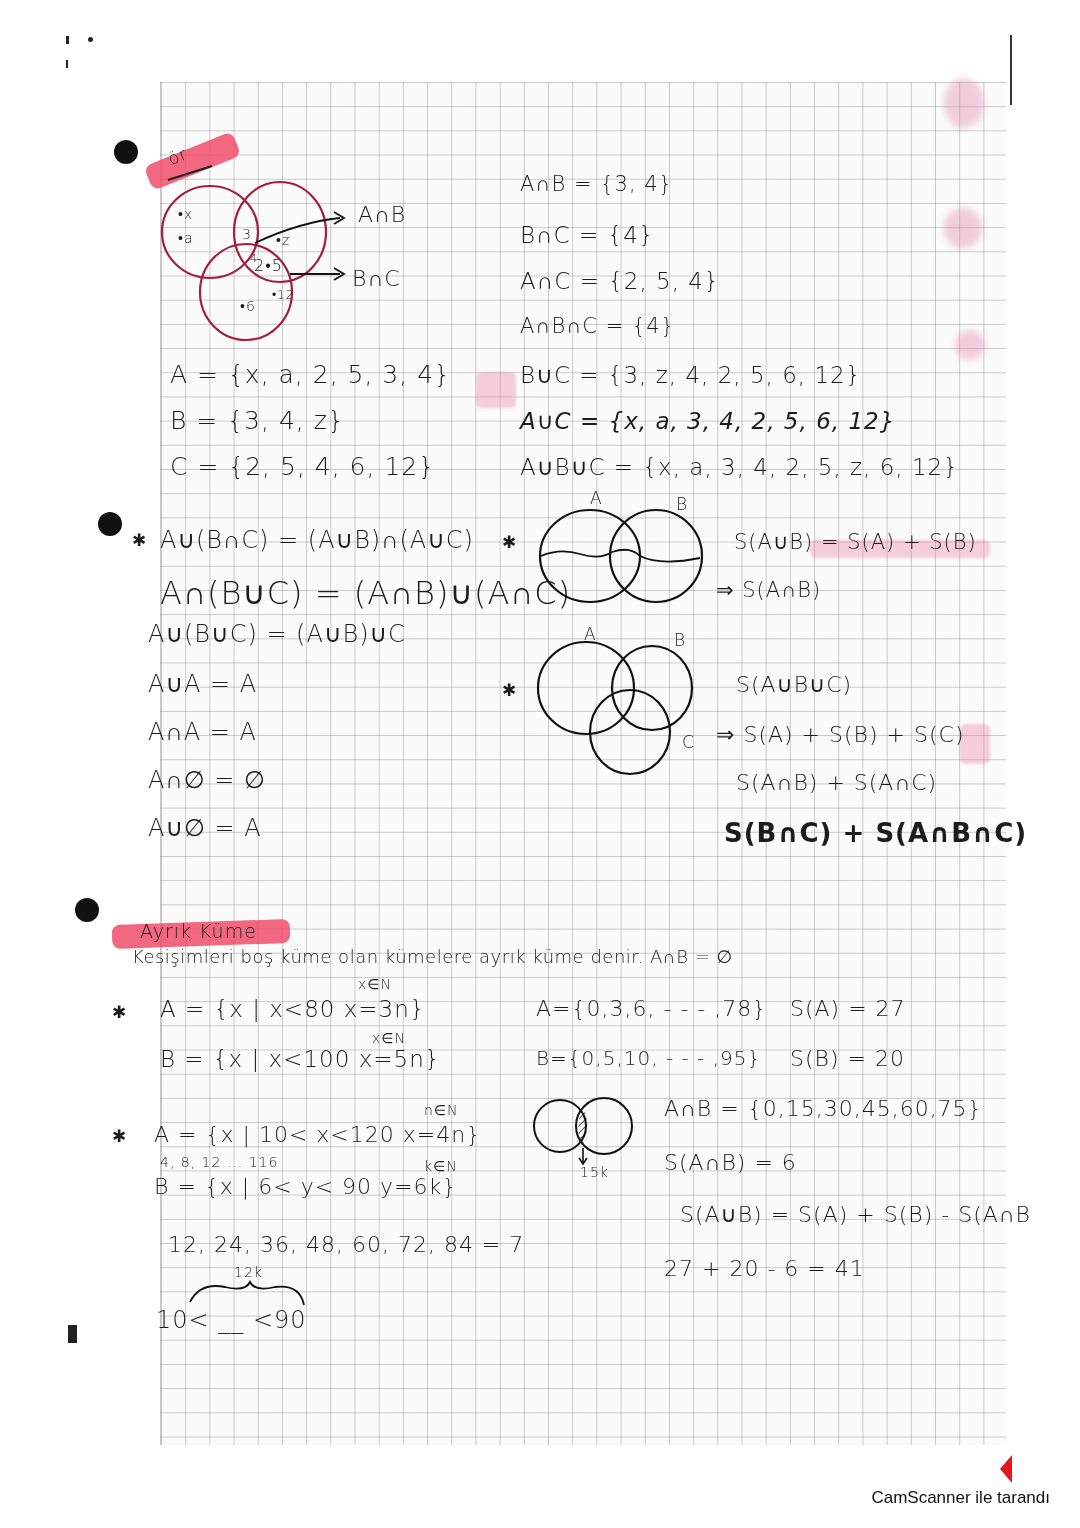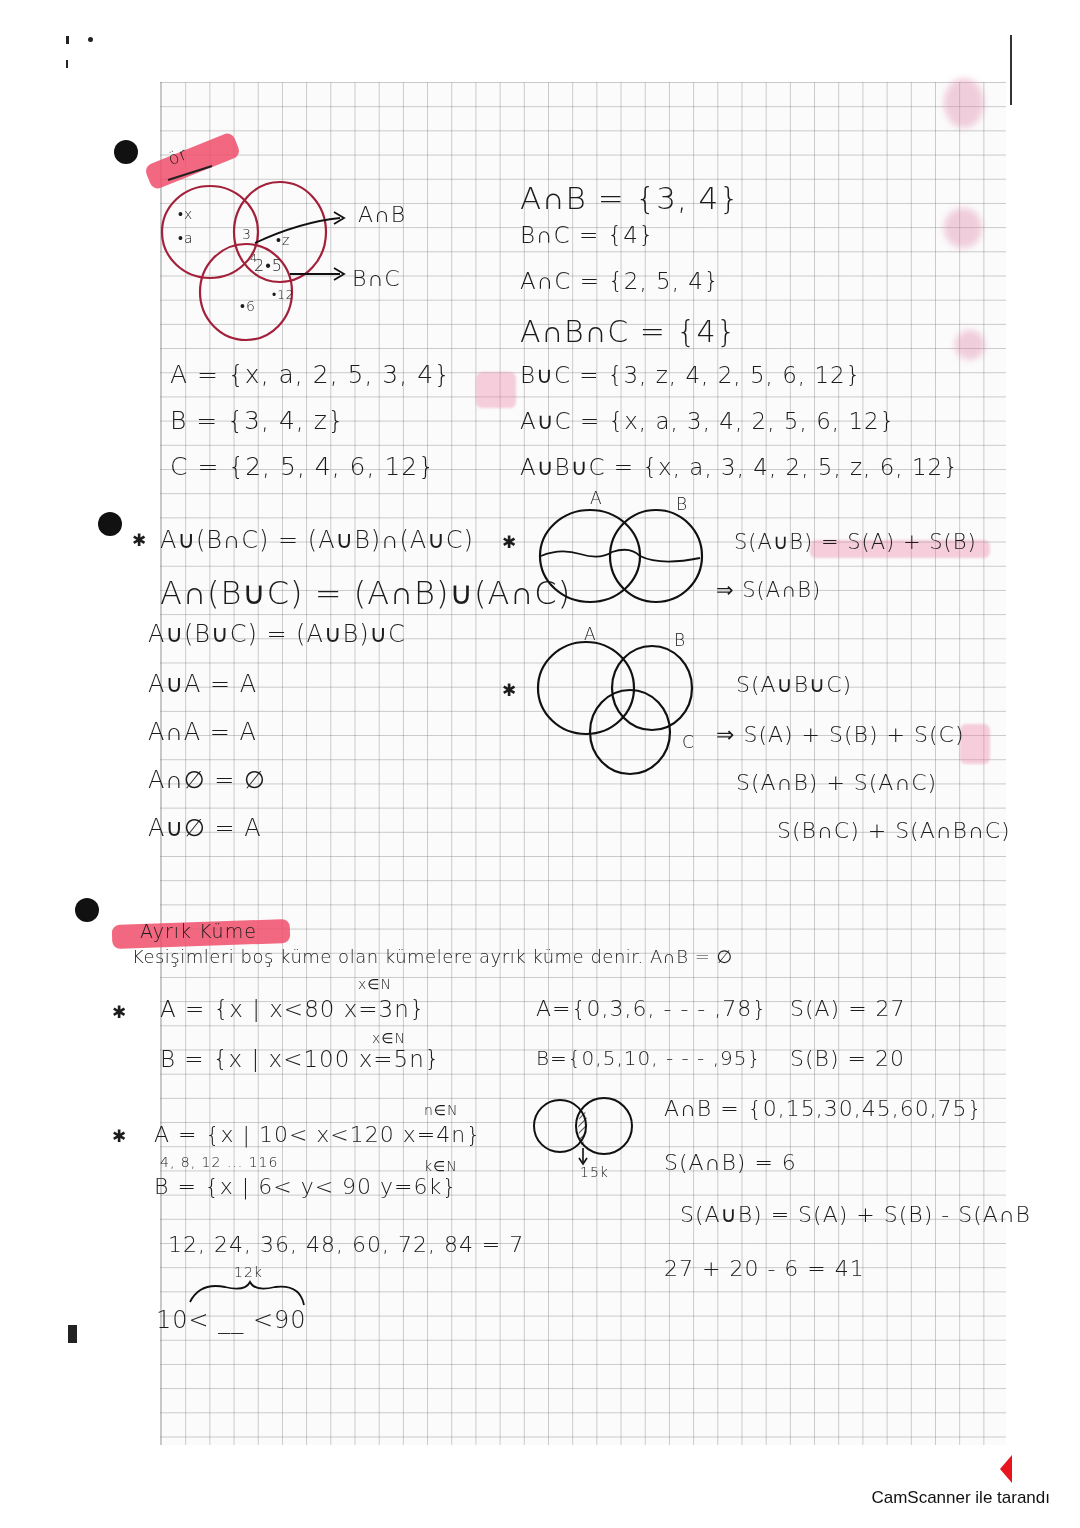--- a/index.html
+++ b/index.html
@@ -72,27 +72,27 @@
 <div class="hw xs" style="left:250px;top:252px;font-size:11px;">4</div>
 <div class="hw xs" style="left:240px;top:298px;">•6</div>
 <div class="hw xs" style="left:272px;top:288px;font-size:12px;">•12</div>
 <div class="hw" style="left:358px;top:202px;font-size:22px;">A∩B</div>
 <div class="hw" style="left:352px;top:266px;font-size:22px;">B∩C</div>
 
 <div class="hw" style="left:170px;top:360px;">A = {x, a, 2, 5, 3, 4}</div>
 <div class="hw" style="left:170px;top:406px;">B = {3, 4, z}</div>
 <div class="hw" style="left:170px;top:452px;">C = {2, 5, 4, 6, 12}</div>
 
-<div class="hw" style="left:520px;top:180px;font-size:31px;">A∩B = {3, 4}</div>
+<div class="hw" style="left:520px;top:172px;font-size:21px;">A∩B = {3, 4}</div>
 <div class="hw" style="left:520px;top:222px;font-size:23px;">B∩C = {4}</div>
 <div class="hw" style="left:520px;top:268px;font-size:23px;">A∩C = {2, 5, 4}</div>
-<div class="hw" style="left:520px;top:314px;font-size:30px;">A∩B∩C = {4}</div>
+<div class="hw" style="left:520px;top:314px;font-size:21px;">A∩B∩C = {4}</div>
 <div class="hl-soft" style="left:476px;top:372px;width:40px;height:36px;"></div>
 <div class="hw" style="left:520px;top:362px;font-size:23px;">B∪C = {3, z, 4, 2, 5, 6, 12}</div>
-<div class="hw" style="left:520px;top:408px;font-size:23px;">A∪C = {x, a, 3, 4, 2, 5, 6, 12}</div>
+<div class="hw" style="left:520px;top:408px;font-size:23px;font-style:italic;">A∪C = {x, a, 3, 4, 2, 5, 6, 12}</div>
 <div class="hw" style="left:520px;top:454px;font-size:23px;">A∪B∪C = {x, a, 3, 4, 2, 5, z, 6, 12}</div>
 
 <div class="hw sm" style="left:132px;top:530px;">✱</div>
 <div class="hw" style="left:160px;top:526px;font-size:24px;">A∪(B∩C) = (A∪B)∩(A∪C)</div>
 <div class="hw" style="left:160px;top:574px;font-size:32px;">A∩(B∪C) = (A∩B)∪(A∩C)</div>
 <div class="hw" style="left:148px;top:620px;font-size:24px;">A∪(B∪C) = (A∪B)∪C</div>
 <div class="hw" style="left:148px;top:670px;font-size:24px;">A∪A = A</div>
 <div class="hw" style="left:148px;top:718px;font-size:24px;">A∩A = A</div>
 <div class="hw" style="left:148px;top:766px;font-size:24px;">A∩∅ = ∅</div>
 <div class="hw" style="left:148px;top:814px;font-size:24px;">A∪∅ = A</div>
@@ -115,21 +115,21 @@
   <ellipse cx="652" cy="688" rx="40" ry="42" fill="none" stroke="#111" stroke-width="2.2"></ellipse>
   <ellipse cx="630" cy="732" rx="40" ry="42" fill="none" stroke="#111" stroke-width="2.2"></ellipse>
 </svg>
 <div class="hw sm" style="left:584px;top:624px;">A</div>
 <div class="hw sm" style="left:674px;top:630px;">B</div>
 <div class="hw sm" style="left:682px;top:732px;">C</div>
 <div class="hw" style="left:736px;top:672px;font-size:22px;">S(A∪B∪C)</div>
 <div class="hl-soft" style="left:960px;top:724px;width:30px;height:40px;"></div>
 <div class="hw" style="left:716px;top:722px;font-size:22px;">⇒ S(A) + S(B) + S(C)</div>
 <div class="hw" style="left:736px;top:770px;font-size:22px;">S(A∩B) + S(A∩C)</div>
-<div class="hw" style="left:777px;top:818px;font-size:22px;">S(B∩C) + S(A∩B∩C)</div>
+<div class="hw" style="left:724px;top:818px;font-size:26px;font-weight:bold;">S(B∩C) + S(A∩B∩C)</div>
 
 <div class="hl" style="left:112px;top:922px;width:178px;height:24px;transform:rotate(-2deg);"></div>
 <div class="hw sm" style="left:140px;top:920px;font-size:19px;">Ayrık Küme</div>
 <div class="hw" style="left:132px;top:946px;font-size:18px;letter-spacing:0.5px;">Kesişimleri boş küme olan kümelere ayrık küme denir.  A∩B = ∅</div>
 
 <div class="hw sm" style="left:112px;top:1002px;">✱</div>
 <div class="hw xs" style="left:358px;top:976px;">x∈N</div>
 <div class="hw" style="left:160px;top:996px;font-size:23px;">A = {x |  x&lt;80   x=3n}</div>
 <div class="hw xs" style="left:372px;top:1030px;">x∈N</div>
 <div class="hw" style="left:160px;top:1046px;font-size:23px;">B = {x |  x&lt;100   x=5n}</div>

